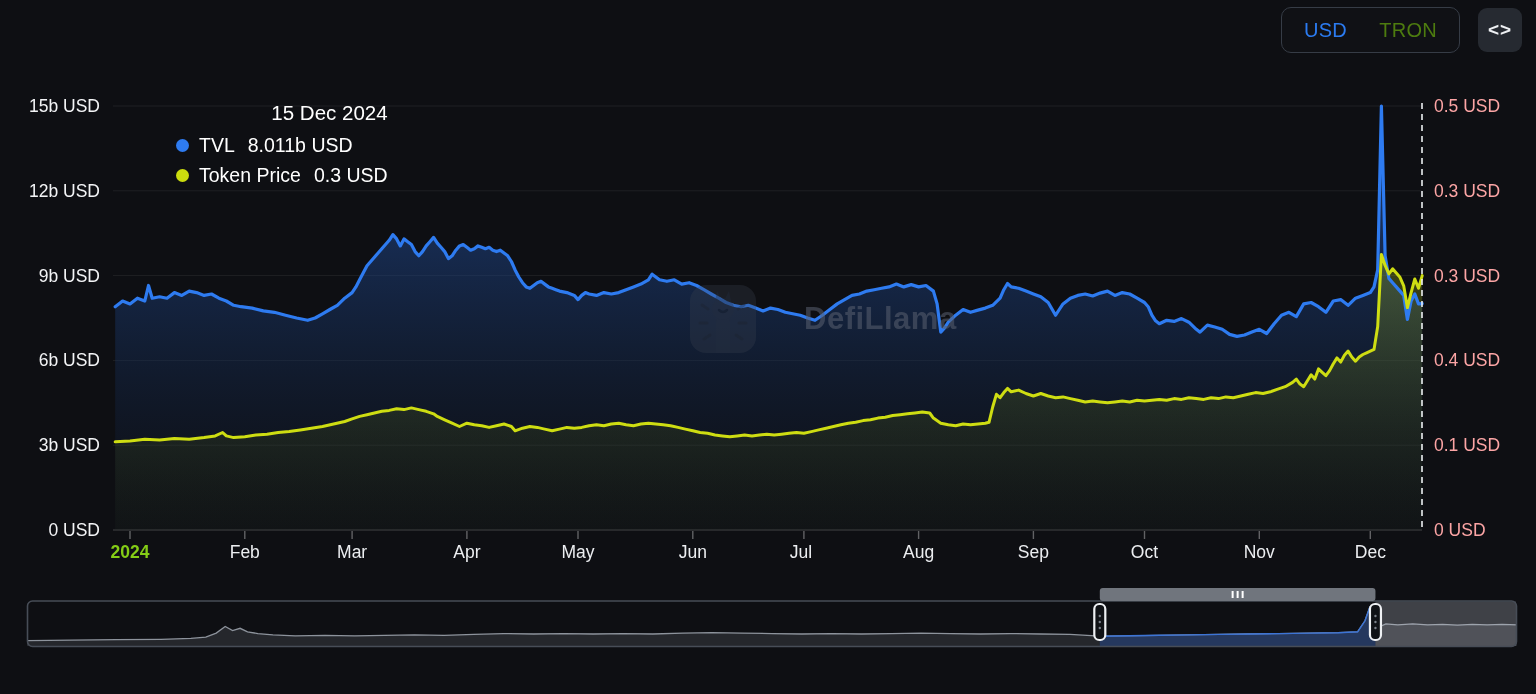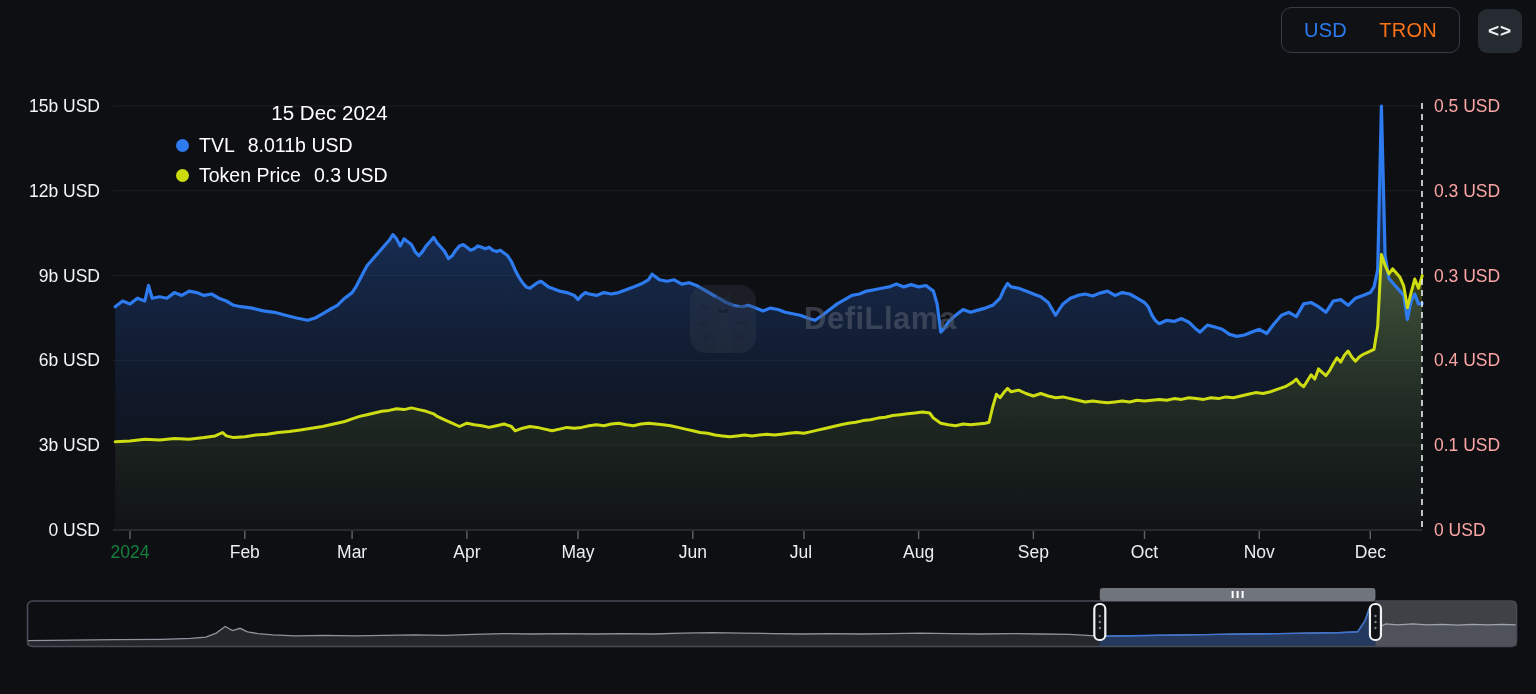--- a/index.html
+++ b/index.html
@@ -1,27 +1,27 @@
 <!DOCTYPE html>
 <html><head>
 <meta charset="utf-8">
 <style>
   html,body{margin:0;padding:0;background:#0e0f13;}
   body{width:1536px;height:694px;position:relative;font-family:"Liberation Sans",sans-serif;overflow:hidden;}
   
-  .controls{position:absolute;top:7px;right:14px;display:flex;align-items:flex-end;gap:18px;z-index:5;}
+  .controls{position:absolute;top:7px;right:14px;display:flex;align-items:center;gap:18px;z-index:5;}
   .ccy-toggle{display:flex;align-items:center;border:1px solid #363c46;border-radius:10px;height:44px;padding:0 6px;background:rgba(255,255,255,0.01);}
-  .ccy-opt{font-size:20px;padding:8px 16px;cursor:pointer;color:#f97316;letter-spacing:0.3px;}
+  .ccy-opt{font-size:20px;padding:8px 16px;cursor:pointer;color:#4d7c0f;letter-spacing:0.3px;}
   .ccy-opt.sel{color:#2b7bf0;}
   .embed-btn{width:44px;height:44px;border-radius:9px;background:#262a31;color:#eef0f3;display:flex;align-items:center;justify-content:center;font-size:19px;font-weight:700;letter-spacing:1px;cursor:pointer;}
   
   .yl{position:absolute;width:104px;text-align:right;font-size:17.5px;color:#f3f4f6;}
   .yr{position:absolute;left:1434px;font-size:17.5px;color:#fca5a5;}
   .xm{position:absolute;top:542px;width:90px;margin-left:-45px;text-align:center;font-size:17.5px;color:#eceef1;}
-  .xm.first{font-weight:400;color:#15803d;}
+  .xm.first{font-weight:700;color:#84cc16;}
   
   .tt{position:absolute;left:176px;top:101px;z-index:4;text-align:right;}
   .tt-date{font-size:20.5px;color:#ffffff;margin-bottom:9px;}
   .tt-row{display:flex;align-items:center;margin-top:7px;font-size:19.5px;color:#fff;}
   .tt-dot{width:13px;height:13px;border-radius:50%;margin-right:10px;flex:0 0 auto;}
   .tt-label{margin-right:13px;}
   
   .wm{position:absolute;left:688px;top:283px;display:flex;align-items:center;opacity:0.55;z-index:1;pointer-events:none;gap:36px;}
   .wm-text{font-size:31px;font-weight:700;color:#596070;margin-left:10px;letter-spacing:0.5px;}
   svg{position:absolute;left:0;top:0;}

